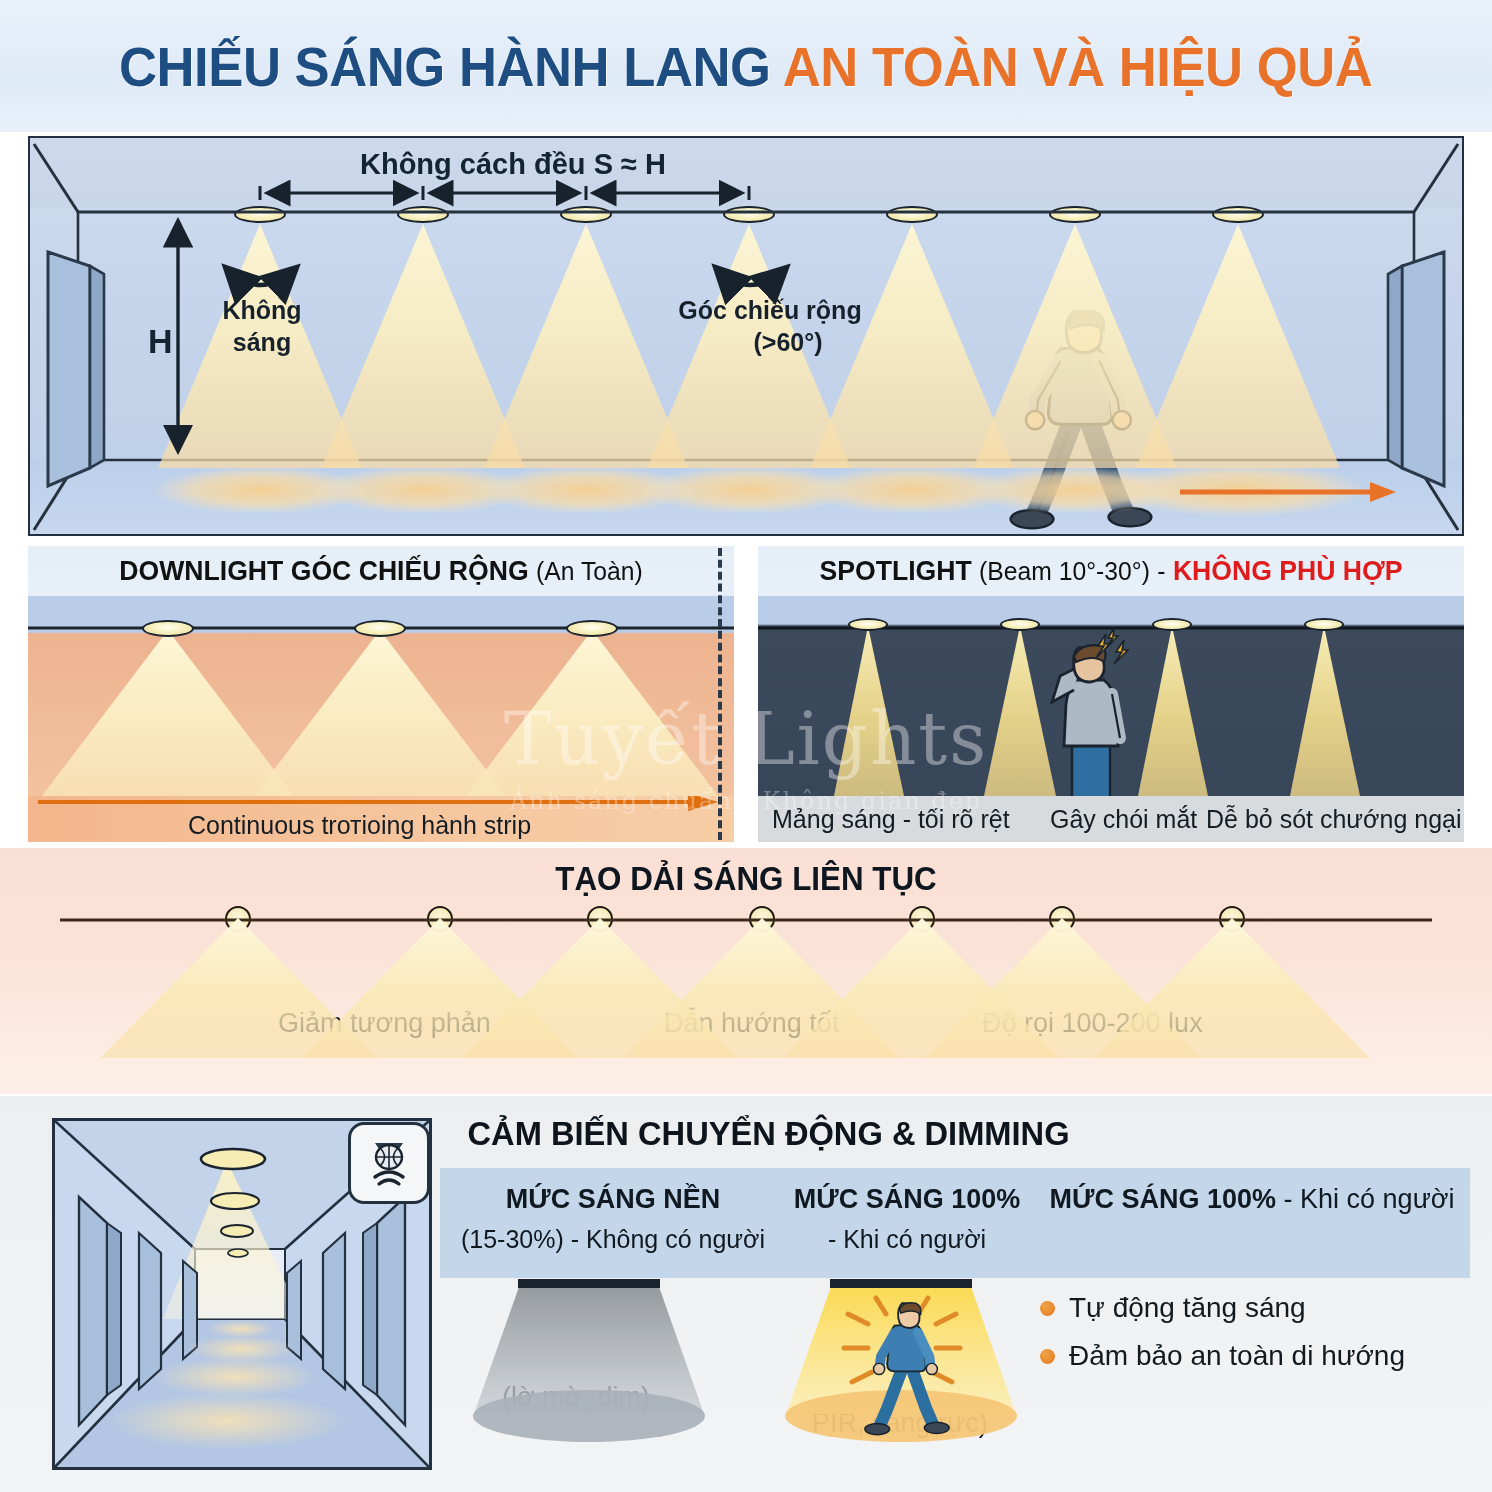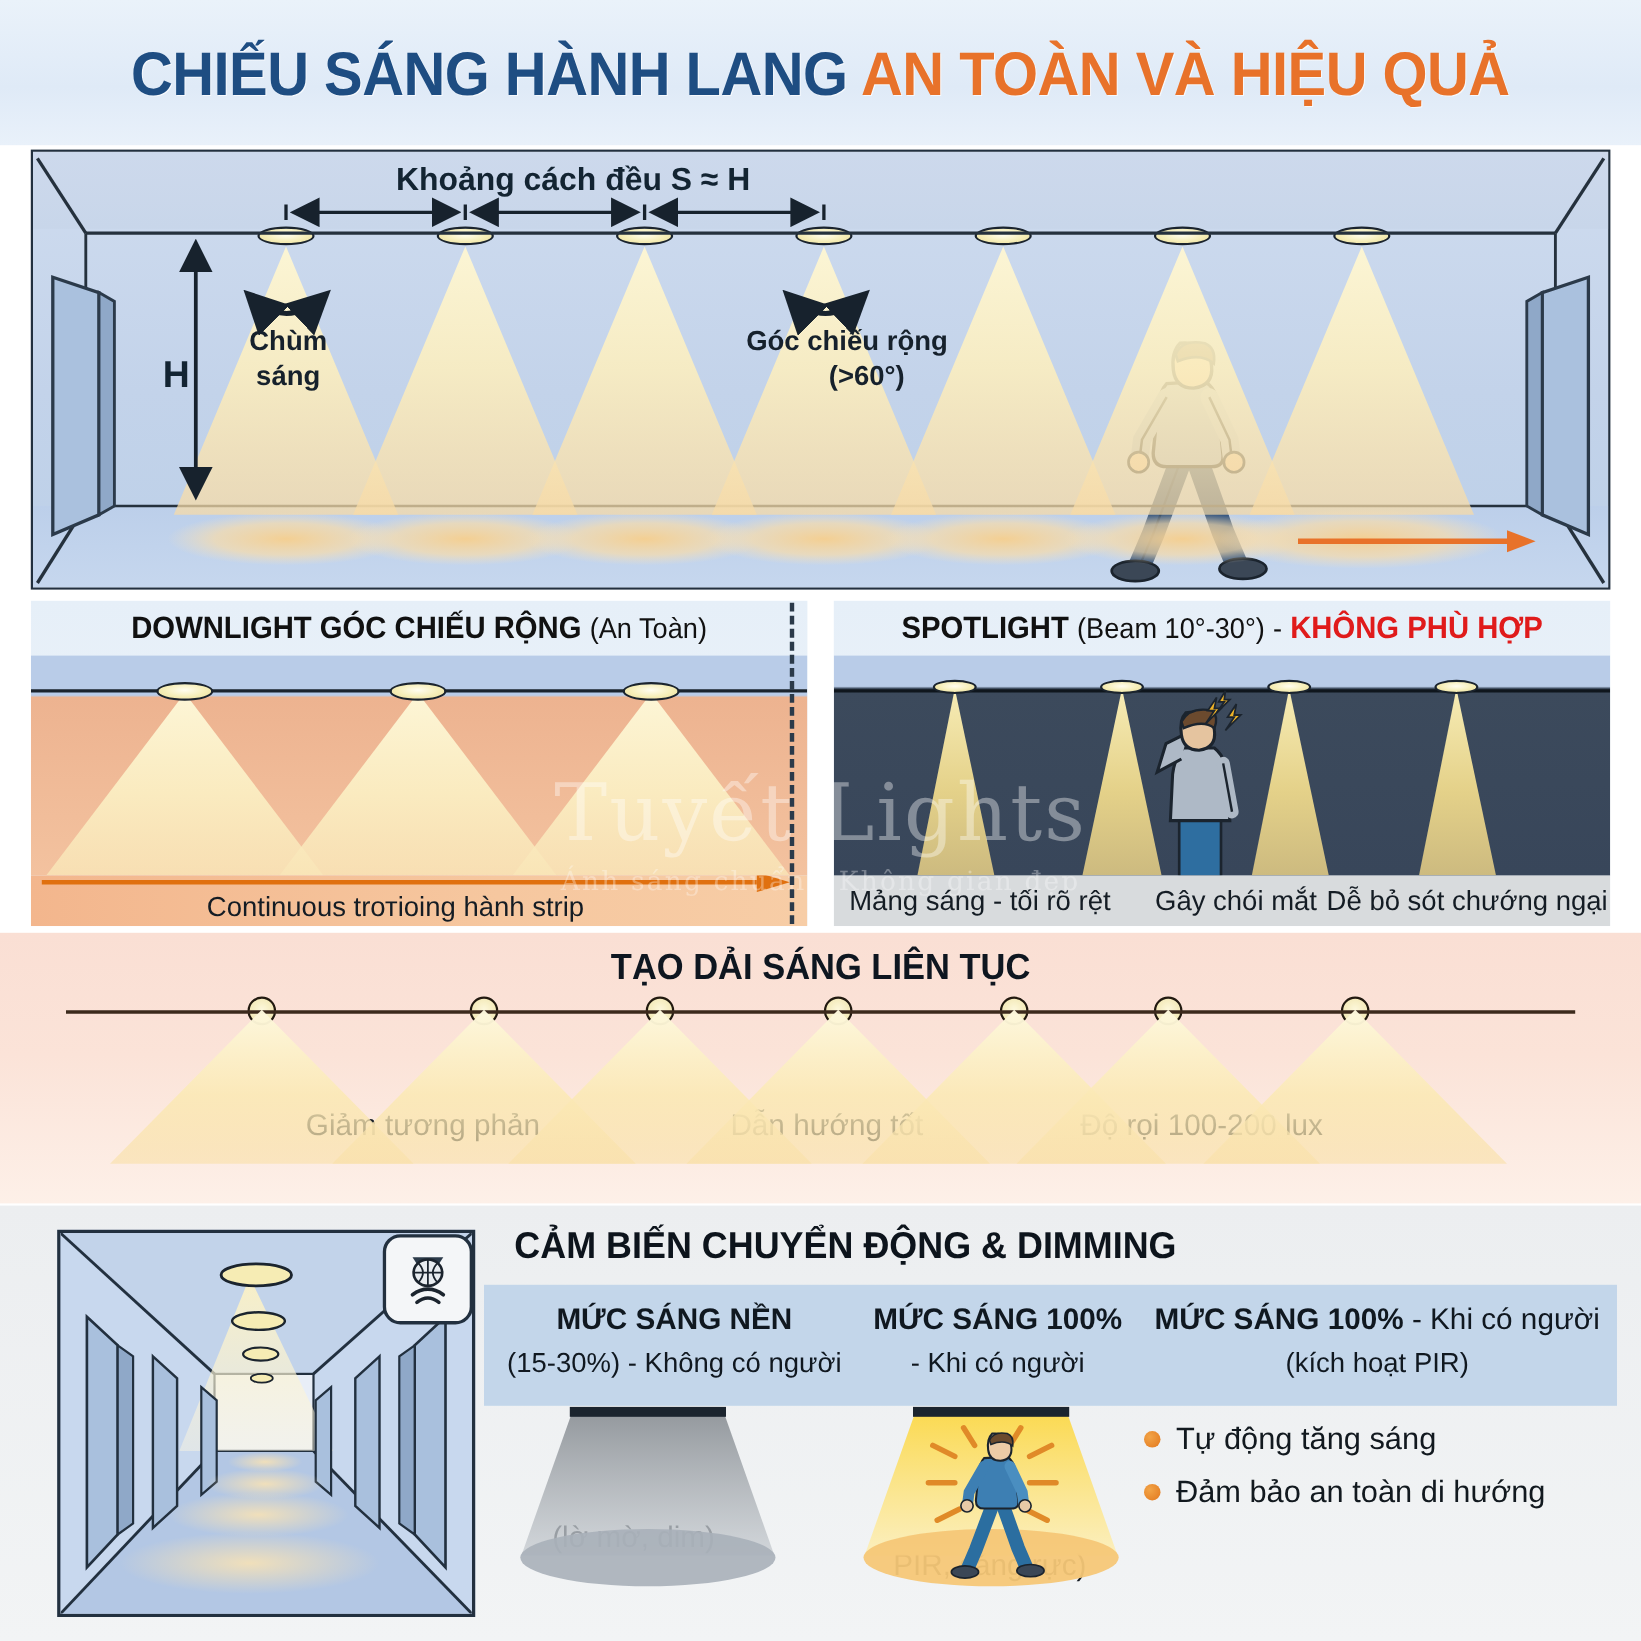--- a/index.html
+++ b/index.html
@@ -256,23 +256,23 @@
       <line x1="238" y1="55" x2="385" y2="55" stroke="#17222d" stroke-width="3" marker-start="url(#arl)" marker-end="url(#ar)"></line>
       <line x1="401" y1="55" x2="548" y2="55" stroke="#17222d" stroke-width="3" marker-start="url(#arl)" marker-end="url(#ar)"></line>
       <line x1="564" y1="55" x2="711" y2="55" stroke="#17222d" stroke-width="3" marker-start="url(#arl)" marker-end="url(#ar)"></line>
 
       <line x1="148" y1="84" x2="148" y2="312" stroke="#17222d" stroke-width="3.4" marker-start="url(#arl)" marker-end="url(#ar)"></line>
 
       <path d="M196 130 Q230 164 266 130" stroke="#17222d" stroke-width="4.4" fill="none" marker-start="url(#arl)" marker-end="url(#ar)"></path>
       <path d="M686 130 Q720 164 756 130" stroke="#17222d" stroke-width="4.4" fill="none" marker-start="url(#arl)" marker-end="url(#ar)"></path>
     </svg>
 
-    <div class="dimlabel" style="left:330px; top:10px; font-size:29px;">Khoảng cách đều S ≈ H</div>
+    <div class="dimlabel" style="left:330px; top:10px; font-size:29px;">Không cách đều S ≈ H</div>
     <div class="dimlabel" style="left:118px; top:184px; font-size:34px;">H</div>
-    <div class="arrowtxt" style="left:172px; top:158px; width:120px;">Chùm</div>
+    <div class="arrowtxt" style="left:172px; top:158px; width:120px;">Không</div>
     <div class="arrowtxt" style="left:172px; top:190px; width:120px;">sáng</div>
     <div class="arrowtxt" style="left:600px; top:158px; width:280px;">Góc chiếu rộng</div>
     <div class="arrowtxt" style="left:618px; top:190px; width:280px;">(&gt;60°)</div>
   </div>
 
   <div class="panel" id="panel2">
 
     <div class="p2half p2-left">
       <div class="p2-head">
         <span>DOWNLIGHT GÓC CHIẾU RỘNG</span>
@@ -473,21 +473,20 @@
 
     <div class="p4-col" style="left:782px; top:88px; width:250px;">
       <span class="b">MỨC SÁNG 100%</span>
       <span class="n" style="margin-top:10px;">- Khi có người</span>
     </div>
 
     <div class="p4-col" style="left:1032px; top:88px; width:440px;">
       <span class="b">
         <span>MỨC SÁNG 100%</span><span>&nbsp;</span><span style="font-weight:normal">- Khi có người</span>
       </span>
-      <span class="n" style="margin-top:10px;">(kích hoạt PIR)</span>
     </div>
 
     <svg class="ovl" width="1492" height="396" viewBox="0 0 1492 396">
       <defs>
         <linearGradient id="dimg" x1="0" y1="0" x2="0" y2="1">
           <stop offset="0%" stop-color="#8f9499" stop-opacity="0.95"></stop>
           <stop offset="100%" stop-color="#c7ccd1" stop-opacity="0.75"></stop>
         </linearGradient>
         <linearGradient id="brtg" x1="0" y1="0" x2="0" y2="1">
           <stop offset="0%" stop-color="#fbd94e" stop-opacity="0.98"></stop>

